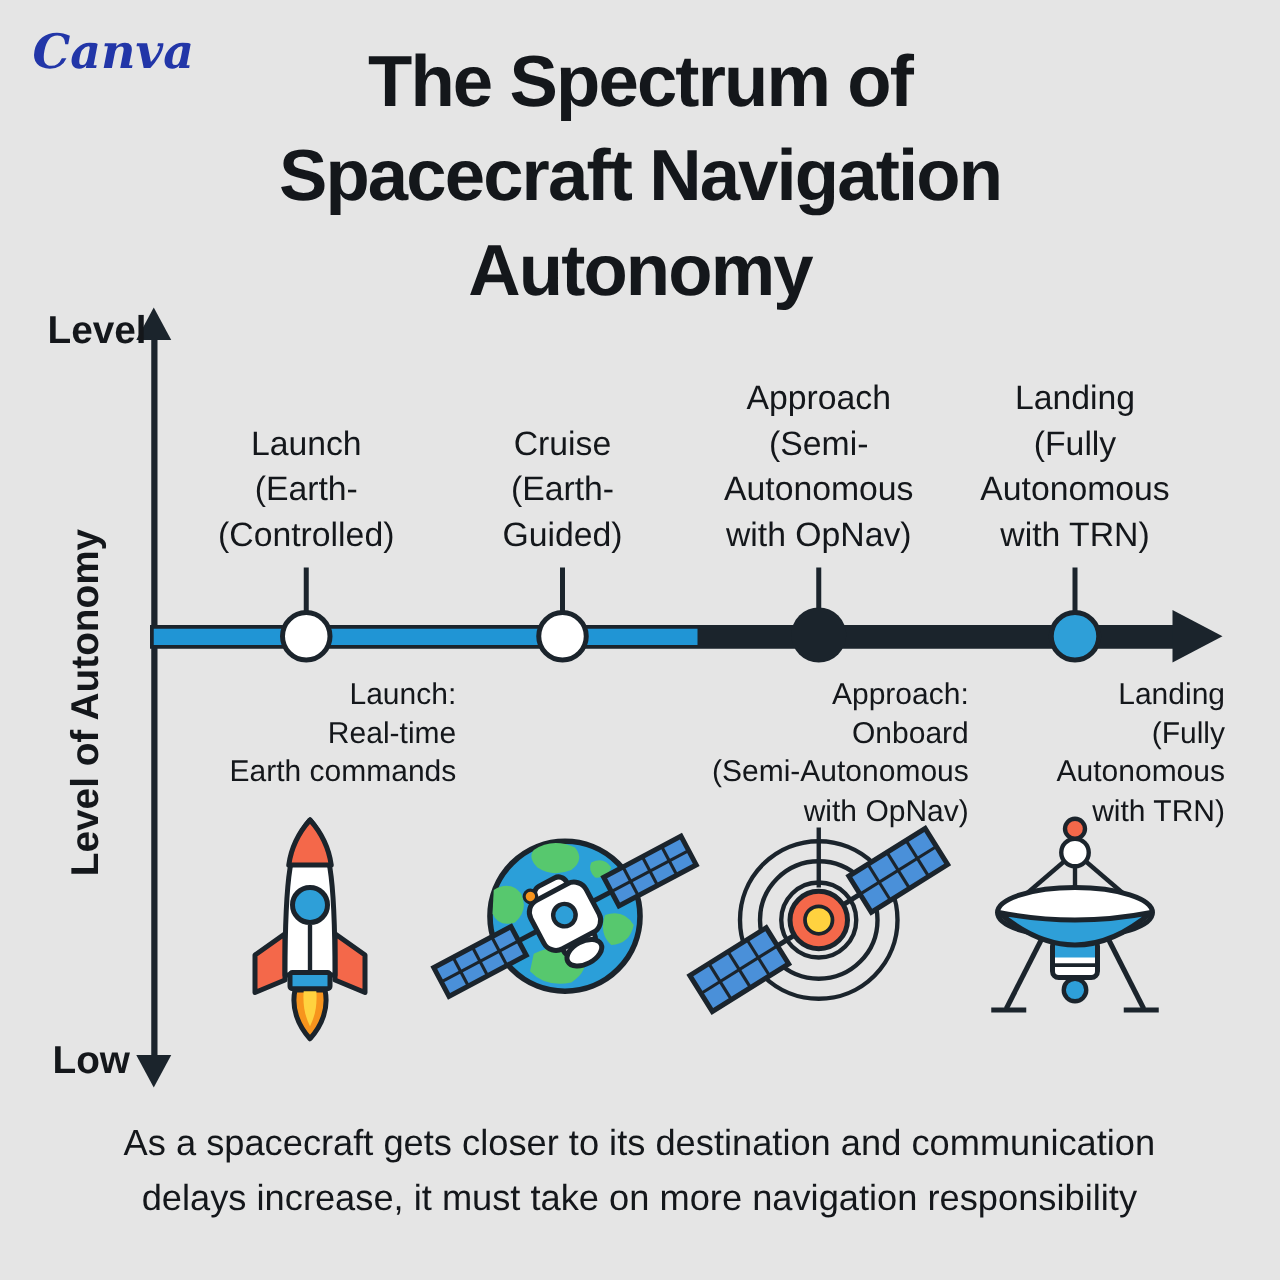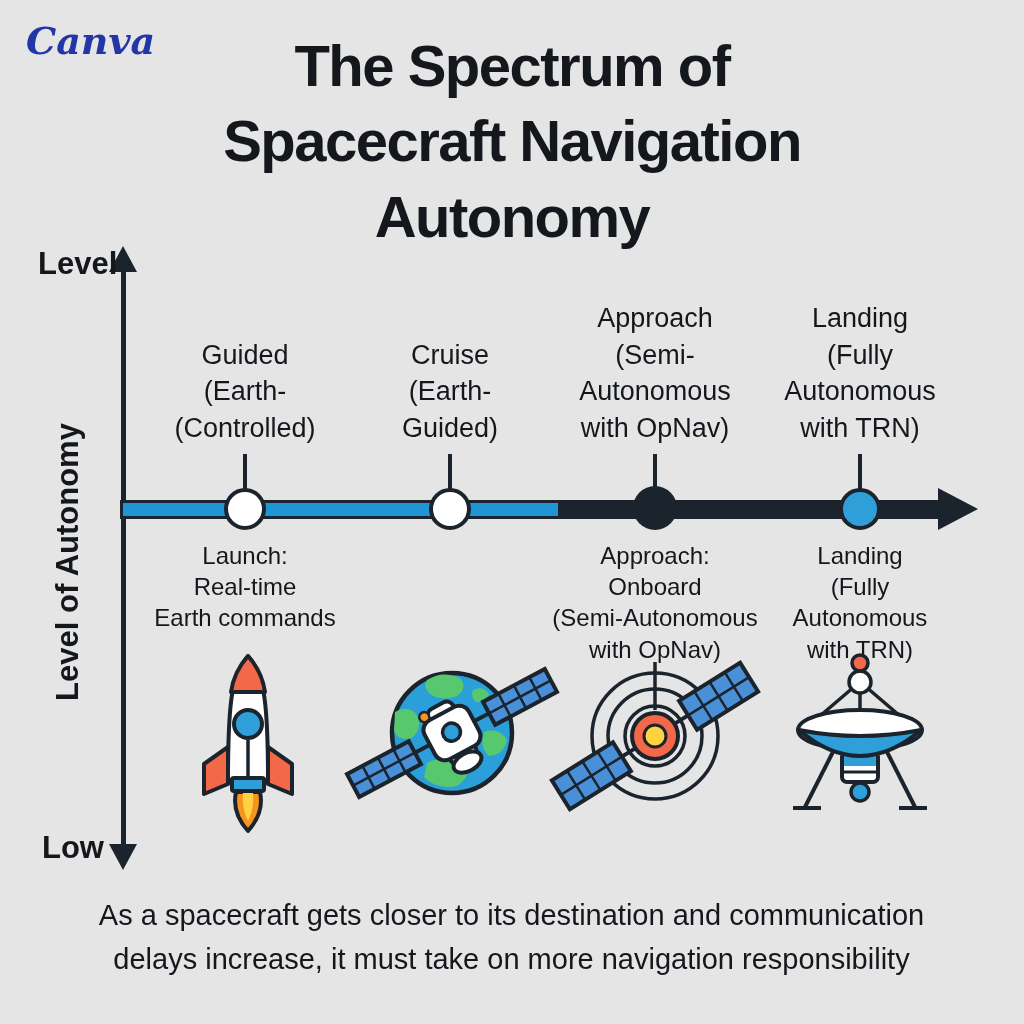--- a/index.html
+++ b/index.html
@@ -69,21 +69,21 @@
   
   .top-label{
     position:absolute;bottom:578px;width:230px;
     text-align:center;font-size:27px;font-weight:normal;line-height:1.35;
   }
   .top-label.s0{left:130px;} .top-label.s1{left:335px;}
   .top-label.s2{left:540px;} .top-label.s3{left:745px;}
 
   .bottom-label{
     position:absolute;top:540px;width:240px;
-    text-align:center;font-size:24px;font-weight:500;line-height:1.3;
+    text-align:right;font-size:24px;font-weight:500;line-height:1.3;
   }
   .bottom-label.s0{left:125px;} .bottom-label.s1{left:330px;}
   .bottom-label.s2{left:535px;} .bottom-label.s3{left:740px;}
 
   
   .icon{position:absolute;overflow:visible;}
   .icon svg{overflow:visible;display:block;}
   .icon.rocket{left:188px;top:652px;}
   .icon.earth{left:372px;top:658px;}
   .icon.signal{left:580px;top:656px;}
@@ -121,21 +121,21 @@
   <div class="tick s0"></div>
   <div class="tick s1"></div>
   <div class="tick s2"></div>
   <div class="tick s3"></div>
 
   <div class="dot white s0"></div>
   <div class="dot white s1"></div>
   <div class="dot dark"></div>
   <div class="dot blue"></div>
 
-  <div class="top-label pre s0">Guided
+  <div class="top-label pre s0">Launch
 (Earth-
 (Controlled)</div>
   <div class="top-label pre s1">Cruise
 (Earth-
 Guided)</div>
   <div class="top-label pre s2">Approach
 (Semi-
 Autonomous
 with OpNav)</div>
   <div class="top-label pre s3">Landing

